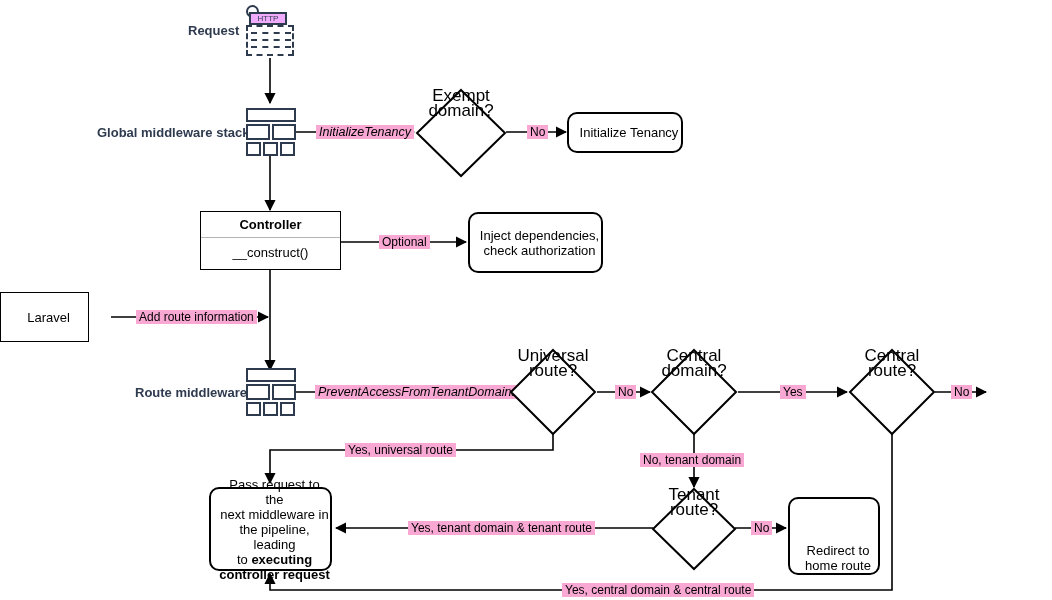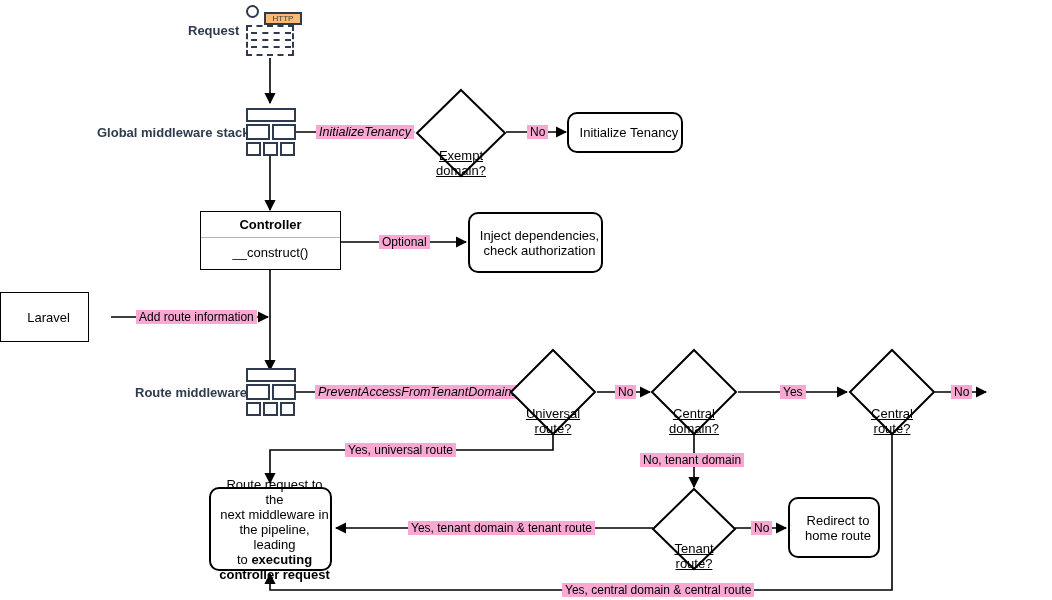--- a/index.html
+++ b/index.html
@@ -13,22 +13,22 @@
 
   
   .node{position:absolute;box-sizing:border-box;display:flex;
         align-items:center;justify-content:center;text-align:center;
         font-size:13px;line-height:15px;color:#000;background:#fff;}
   .rect{border:1px solid #000;}
   .rounded{border:2px solid #000;border-radius:10px;padding-left:8px;}
   .diamond-wrap{position:absolute;}
   .diamond-wrap svg{position:absolute;left:0;top:0;}
   .diamond-label{position:absolute;left:0;top:0;width:100%;height:100%;
-      display:flex;align-items:flex-end;justify-content:center;text-align:center;
-      font-size:13px;line-height:15px;text-decoration:underline;}
+      display:flex;align-items:flex-start;justify-content:center;text-align:center;
+      font-size:17px;line-height:15px;}
 
   
   .elabel{position:absolute;font-size:12px;line-height:14px;color:#000;
           background:#f9a8d4;padding:0 3px;white-space:nowrap;}
   .elabel.italic{font-style:italic;font-size:12.5px;}
 
   
   .caption{position:absolute;font-size:13px;font-weight:bold;color:#2E3A4E;
            white-space:nowrap;}
 
@@ -36,22 +36,22 @@
   .uml{position:absolute;border:1px solid #000;background:#fff;box-sizing:border-box;}
   .uml .uml-title{height:25px;display:flex;align-items:center;justify-content:center;
         font-weight:bold;font-size:13px;border-bottom:1px solid #b5b5b5;}
   .uml .uml-body{height:29px;display:flex;align-items:center;justify-content:center;
         font-size:13px;}
 
   
   .httpicon{position:absolute;}
   .httpicon .circle{position:absolute;left:0;top:0;width:13px;height:13px;
         border:2px solid #2E3A4E;border-radius:50%;box-sizing:border-box;background:#fff;}
-  .httpicon .hdr{position:absolute;left:18px;top:7px;width:38px;height:13px;
-        border:2px solid #2E3A4E;box-sizing:border-box;background:#fdba74;
+  .httpicon .hdr{position:absolute;left:3px;top:7px;width:38px;height:13px;
+        border:2px solid #2E3A4E;box-sizing:border-box;background:#f0abfc;
         font-size:8px;line-height:9px;color:#2E3A4E;text-align:center;
         display:flex;align-items:center;justify-content:center;}
   .httpicon .body{position:absolute;left:0px;top:20px;width:48px;height:31px;
         border:2px dashed #2E3A4E;box-sizing:border-box;background:#fff;}
   .httpicon .body i{position:absolute;left:3px;width:40px;height:0;
         border-top:2px dashed #2E3A4E;display:block;}
 
   
   .stack{position:absolute;width:50px;height:47px;}
   .stack b{position:absolute;border:2px solid #2E3A4E;box-sizing:border-box;
@@ -235,34 +235,34 @@
     <div class="diamond-label">
       <div>
         <div>Tenant</div>
         <div>route?</div>
       </div>
     </div>
   </div>
 
   <div class="elabel" style="left:751px;top:521px;">No</div>
 
-  <div class="node rounded" style="left:788px;top:497px;width:92px;height:61px;">
+  <div class="node rounded" style="left:788px;top:497px;width:92px;height:78px;align-items:flex-end;">
     <div>
       <div>Redirect to</div>
       <div>home route</div>
     </div>
   </div>
 
   <div class="elabel" style="left:408px;top:521px;">Yes, tenant domain &amp; tenant route</div>
 
   <div class="elabel" style="left:562px;top:583px;">Yes, central domain &amp; central route</div>
 
   <div class="node rounded" style="left:209px;top:487px;width:123px;height:84px;">
     <div>
-      <div>Route request to the</div>
+      <div>Pass request to the</div>
       <div>next middleware in</div>
       <div>the pipeline, leading</div>
       <div><span>to </span><span class="pass-bold">executing</span></div>
       <div class="pass-bold">controller request</div>
     </div>
   </div>
 
 </div>
 
 </body></html>

